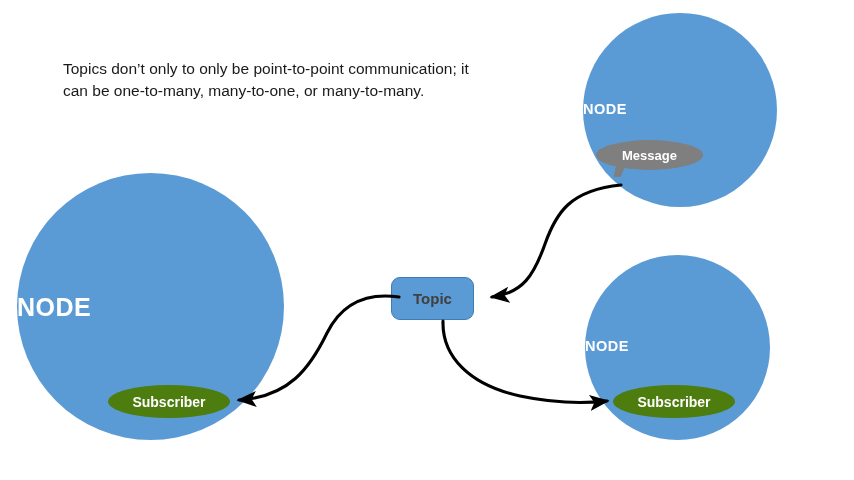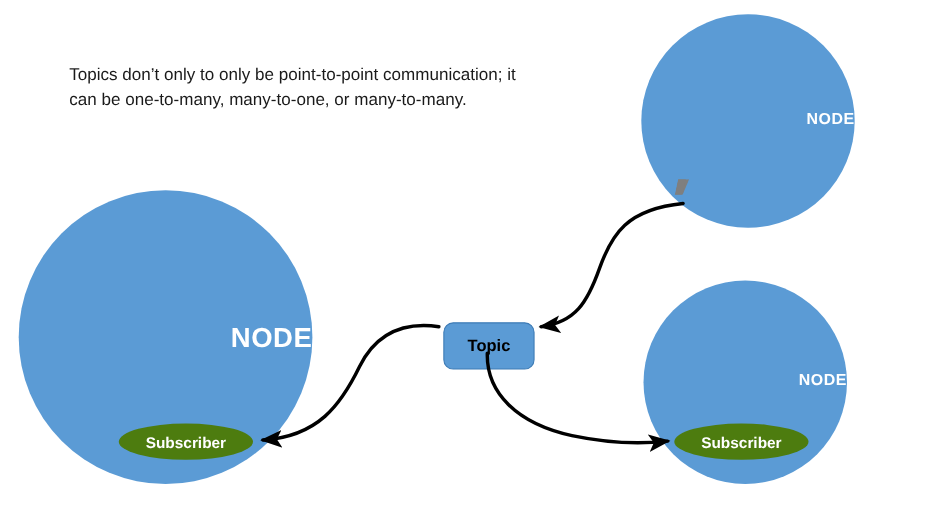--- a/index.html
+++ b/index.html
@@ -33,21 +33,21 @@
   
   .node {
     position: absolute;
     border-radius: 50%;
     background: #5B9BD5;
   }
   .node-label {
     position: absolute;
     left: 0;
     width: 100%;
-    text-align: right;
+    text-align: left;
     color: #ffffff;
     font-weight: bold;
     letter-spacing: 0.5px;
     font-family: "Liberation Sans", sans-serif;
   }
 
   #node-left {
     left: 17px;
     top: 173px;
     width: 267px;
@@ -152,36 +152,35 @@
     border-right: 3px solid transparent;
     border-top: 14px solid #7F7F7F;
     border-bottom: 0 solid transparent;
     transform: skewX(-12deg);
     border-radius: 0 0 40% 0;
   }
 
   
   #topic-box {
     position: absolute;
-    left: 403px;
+    left: 391px;
     top: 277px;
     width: 83px;
     height: 43px;
     background: #5B9BD5;
     border: 1.5px solid #3E7CB6;
     border-radius: 9px;
     display: flex;
     align-items: center;
     justify-content: center;
-    color: #000000;
+    color: #404040;
     font-weight: bold;
     font-size: 15px;
     font-family: "Liberation Sans", sans-serif;
     box-sizing: border-box;
-    margin-top: 16px;
   }
 
   
   #arrows {
     position: absolute;
     left: 0;
     top: 0;
     width: 854px;
     height: 480px;
     pointer-events: none;
@@ -193,20 +192,21 @@
 <div id="canvas">
 
   <div id="caption">Topics don’t only to only be point-to-point communication; it can be one-to-many, many-to-one, or many-to-many.</div>
 
   <div class="node" id="node-topright">
     <div class="node-label" id="node-topright-label">NODE</div>
   </div>
 
   <div id="message-wrap">
     <div id="message-tail"></div>
+    <div id="message-bubble">Message</div>
   </div>
 
 
   <div class="node" id="node-left">
     <div class="node-label" id="node-left-label">NODE</div>
   </div>
   <div class="pill pill-green" id="subscriber-left">Subscriber</div>
 
   <div class="node" id="node-bottomright">
     <div class="node-label" id="node-bottomright-label">NODE</div>

